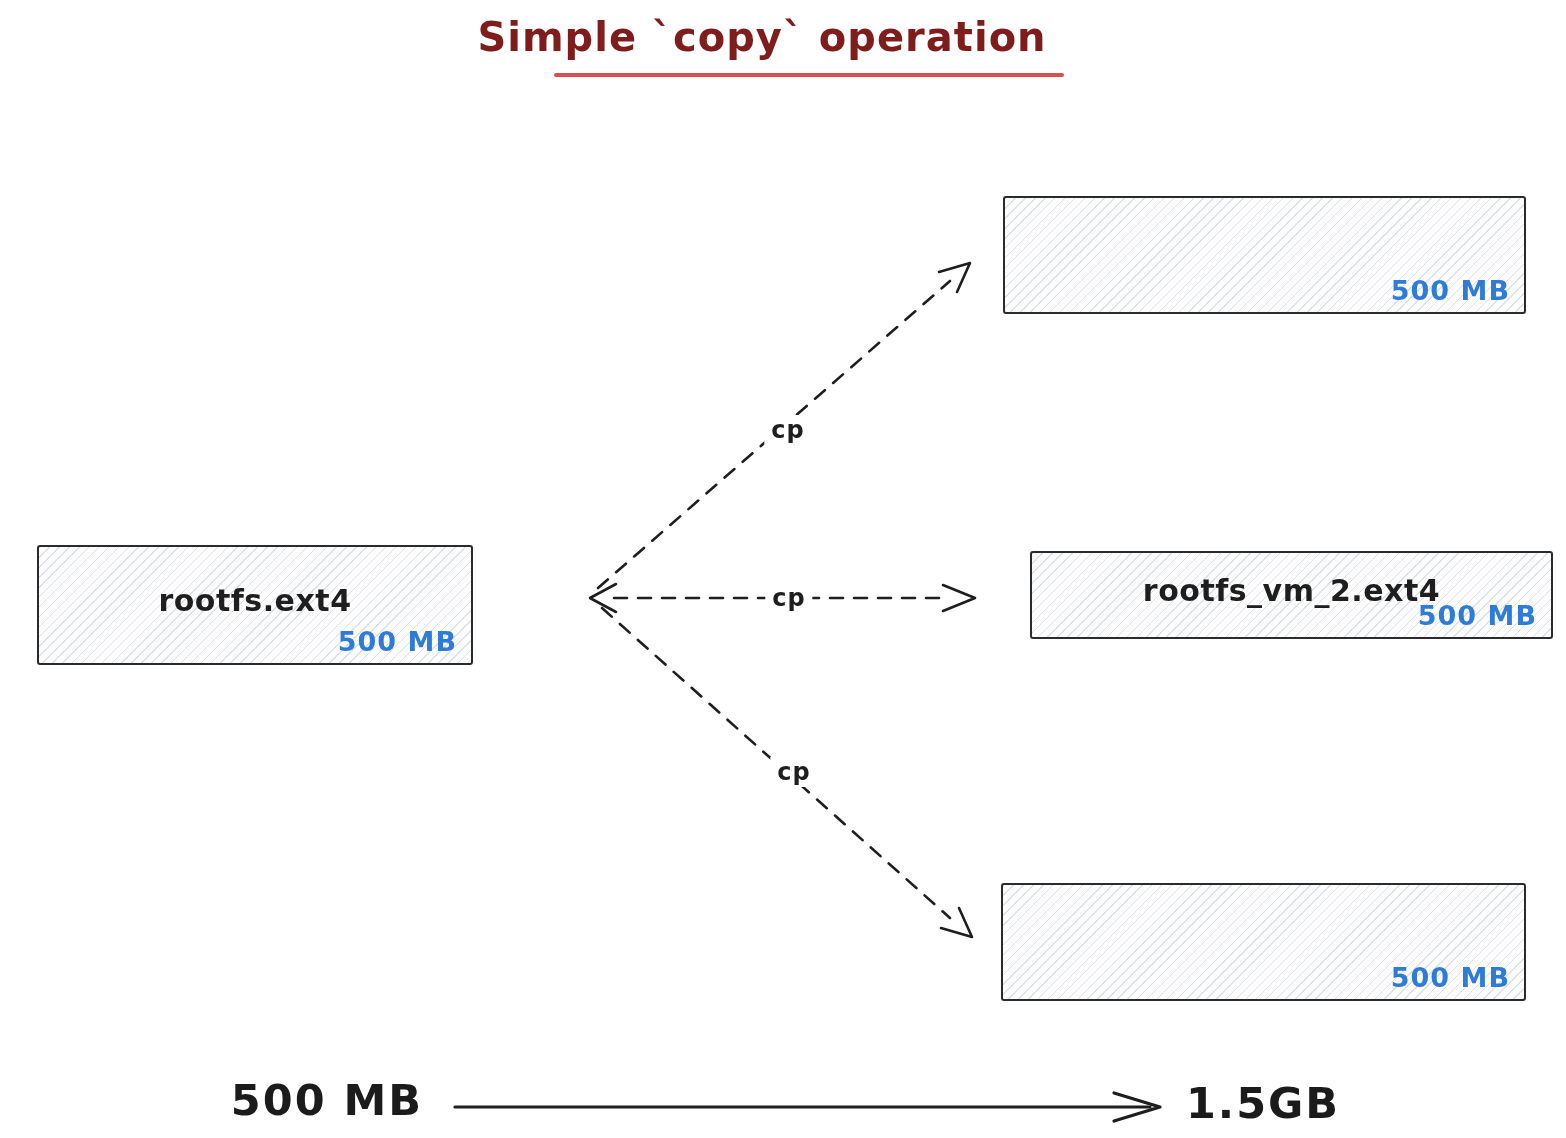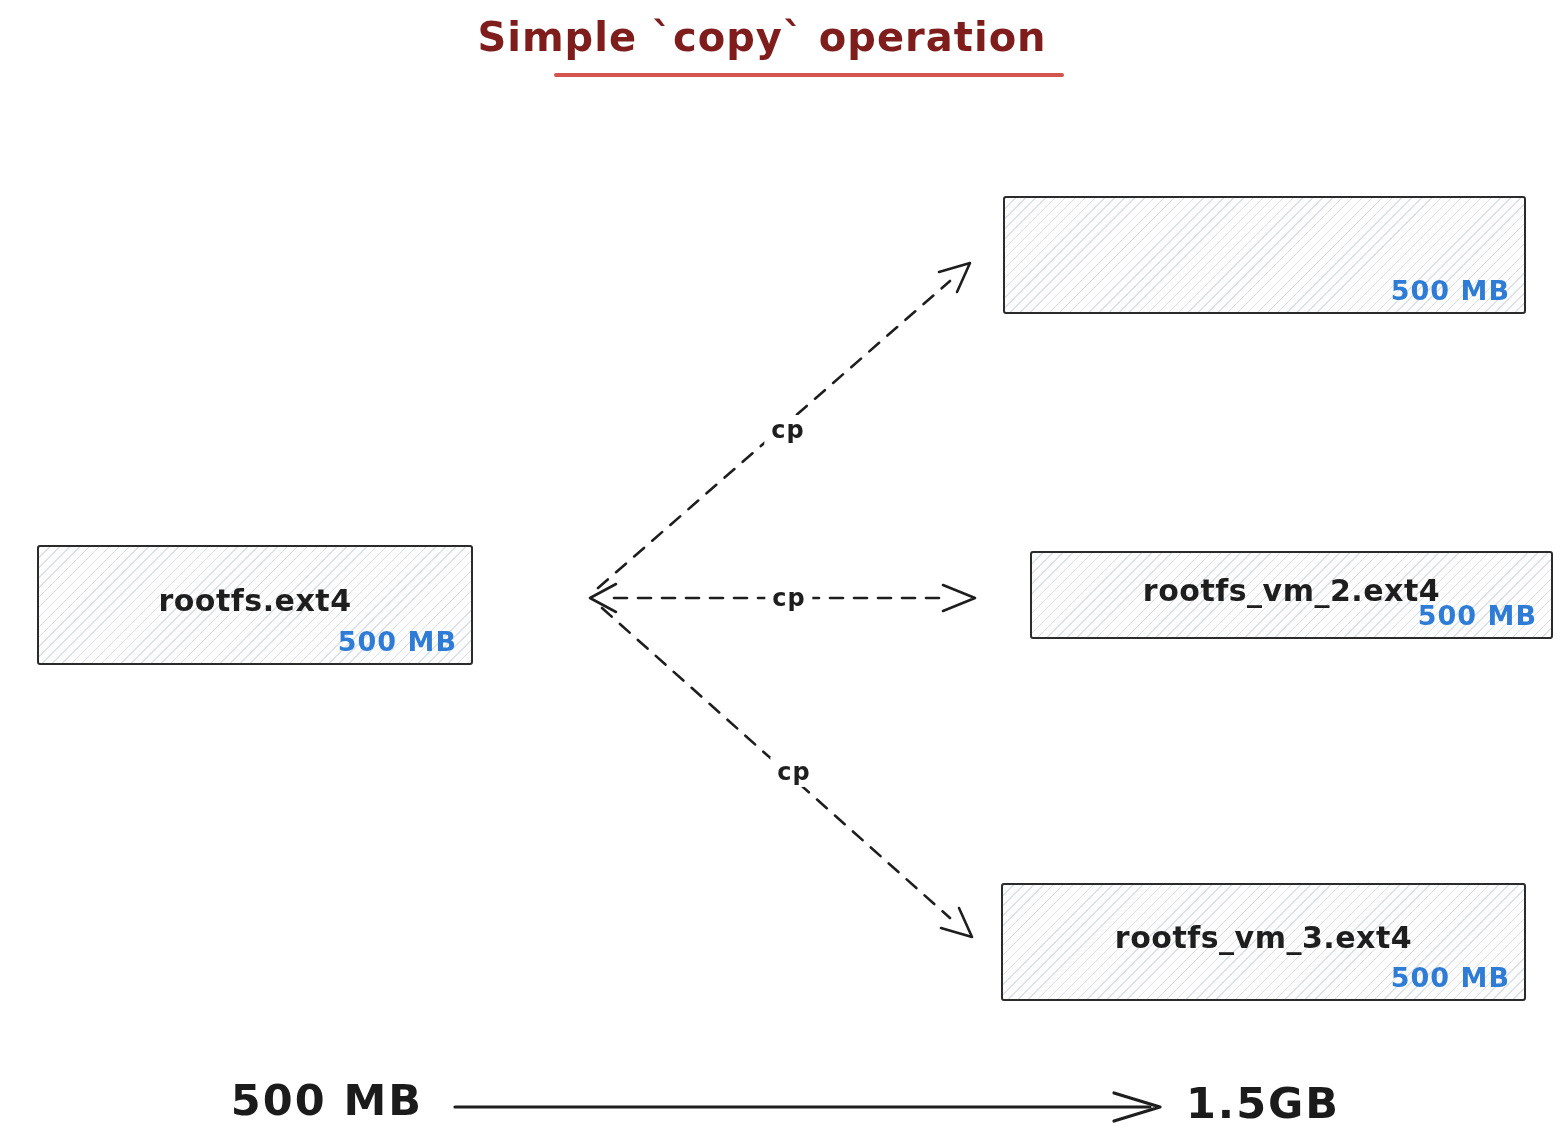--- a/index.html
+++ b/index.html
@@ -163,20 +163,19 @@
   </div>
 
   <div class="node node-target-1">
     <span class="node-size">500 MB</span>
   </div>
   <div class="node node-target-2">
     <span class="node-label">rootfs_vm_2.ext4</span>
     <span class="node-size">500 MB</span>
   </div>
   <div class="node node-target-3">
-    <span class="node-label">rootfs_vm_3.ext4</span>
     <span class="node-size">500 MB</span>
   </div>
 
   <span class="axis-label axis-start">500 MB</span>
   <span class="axis-label axis-end">1.5GB</span>
 
 </div>
 
 </body></html>

